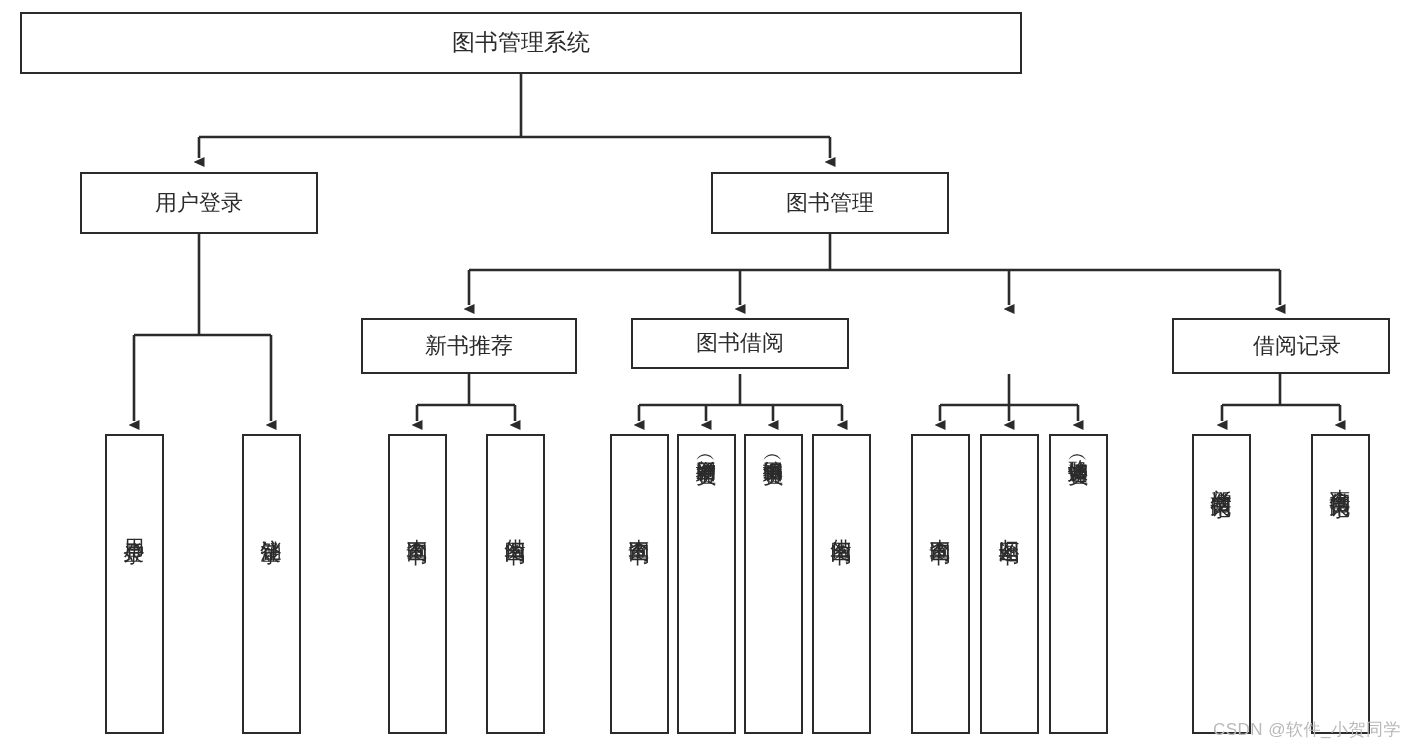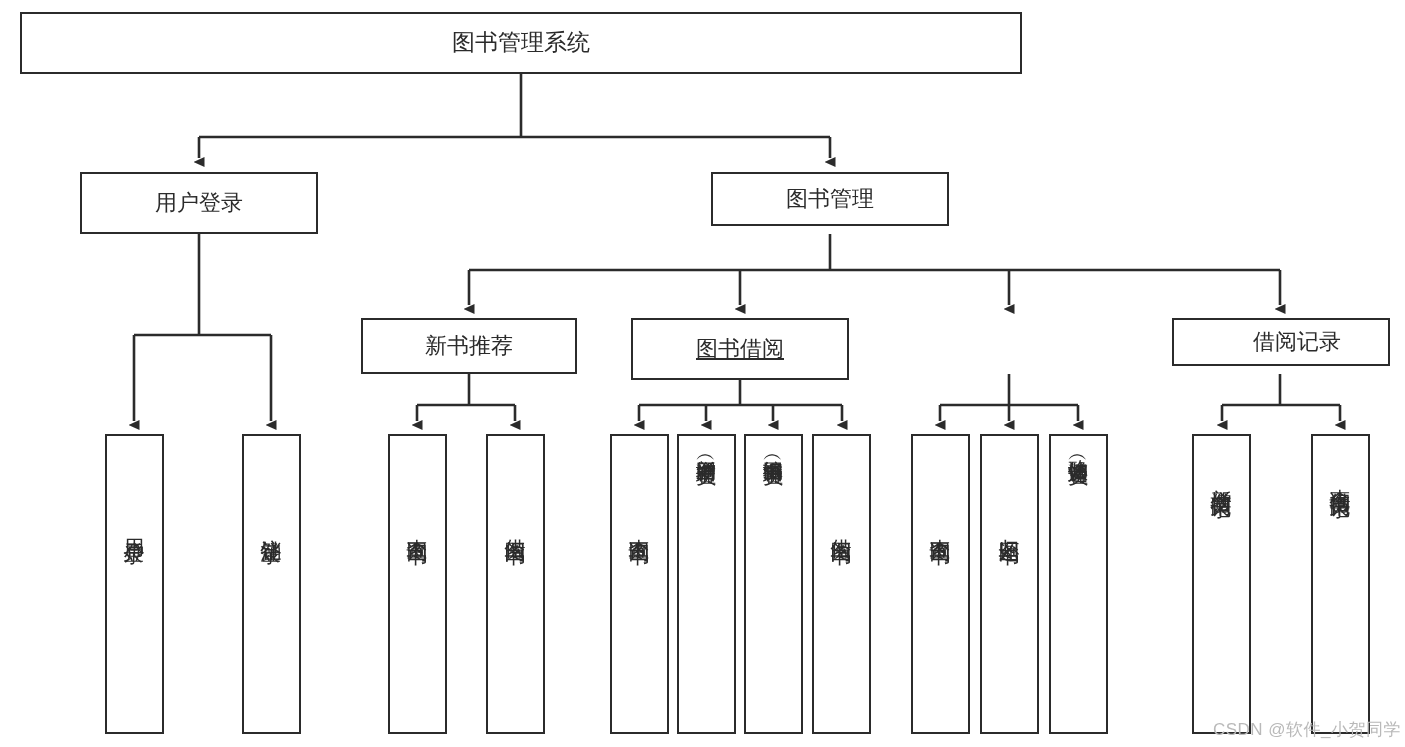--- a/index.html
+++ b/index.html
@@ -130,31 +130,31 @@
     </g>
   </svg>
 
   <div class="node horiz root" style="left:20px; top:12px; width:1002px; height:62px;">
     <span class="label">图书管理系统</span>
   </div>
 
   <div class="node horiz" style="left:80px; top:172px; width:238px; height:62px;">
     <span class="label">用户登录</span>
   </div>
-  <div class="node horiz" style="left:711px; top:172px; width:238px; height:54px;">
+  <div class="node horiz" style="left:711px; top:172px; width:238px; height:62px;">
     <span class="label">图书管理</span>
   </div>
 
   <div class="node horiz" style="left:361px; top:318px; width:216px; height:56px;">
     <span class="label">新书推荐</span>
   </div>
-  <div class="node horiz" style="left:631px; top:318px; width:218px; height:62px;text-decoration:underline;">
+  <div class="node horiz" style="left:631px; top:318px; width:218px; height:51px;">
     <span class="label">图书借阅</span>
   </div>
-  <div class="node horiz" style="left:1172px; top:318px; width:218px; height:48px;padding-left:32px;">
+  <div class="node horiz" style="left:1172px; top:318px; width:218px; height:56px;padding-left:32px;">
     <span class="label">借阅记录</span>
   </div>
 
   <div class="node vert" style="left:105px; top:434px; width:59px; height:300px; padding-top:86px;">
     <span class="label">用户登录</span>
   </div>
   <div class="node vert" style="left:242px; top:434px; width:59px; height:300px; padding-top:86px;">
     <span class="label">注销登录</span>
   </div>
 

